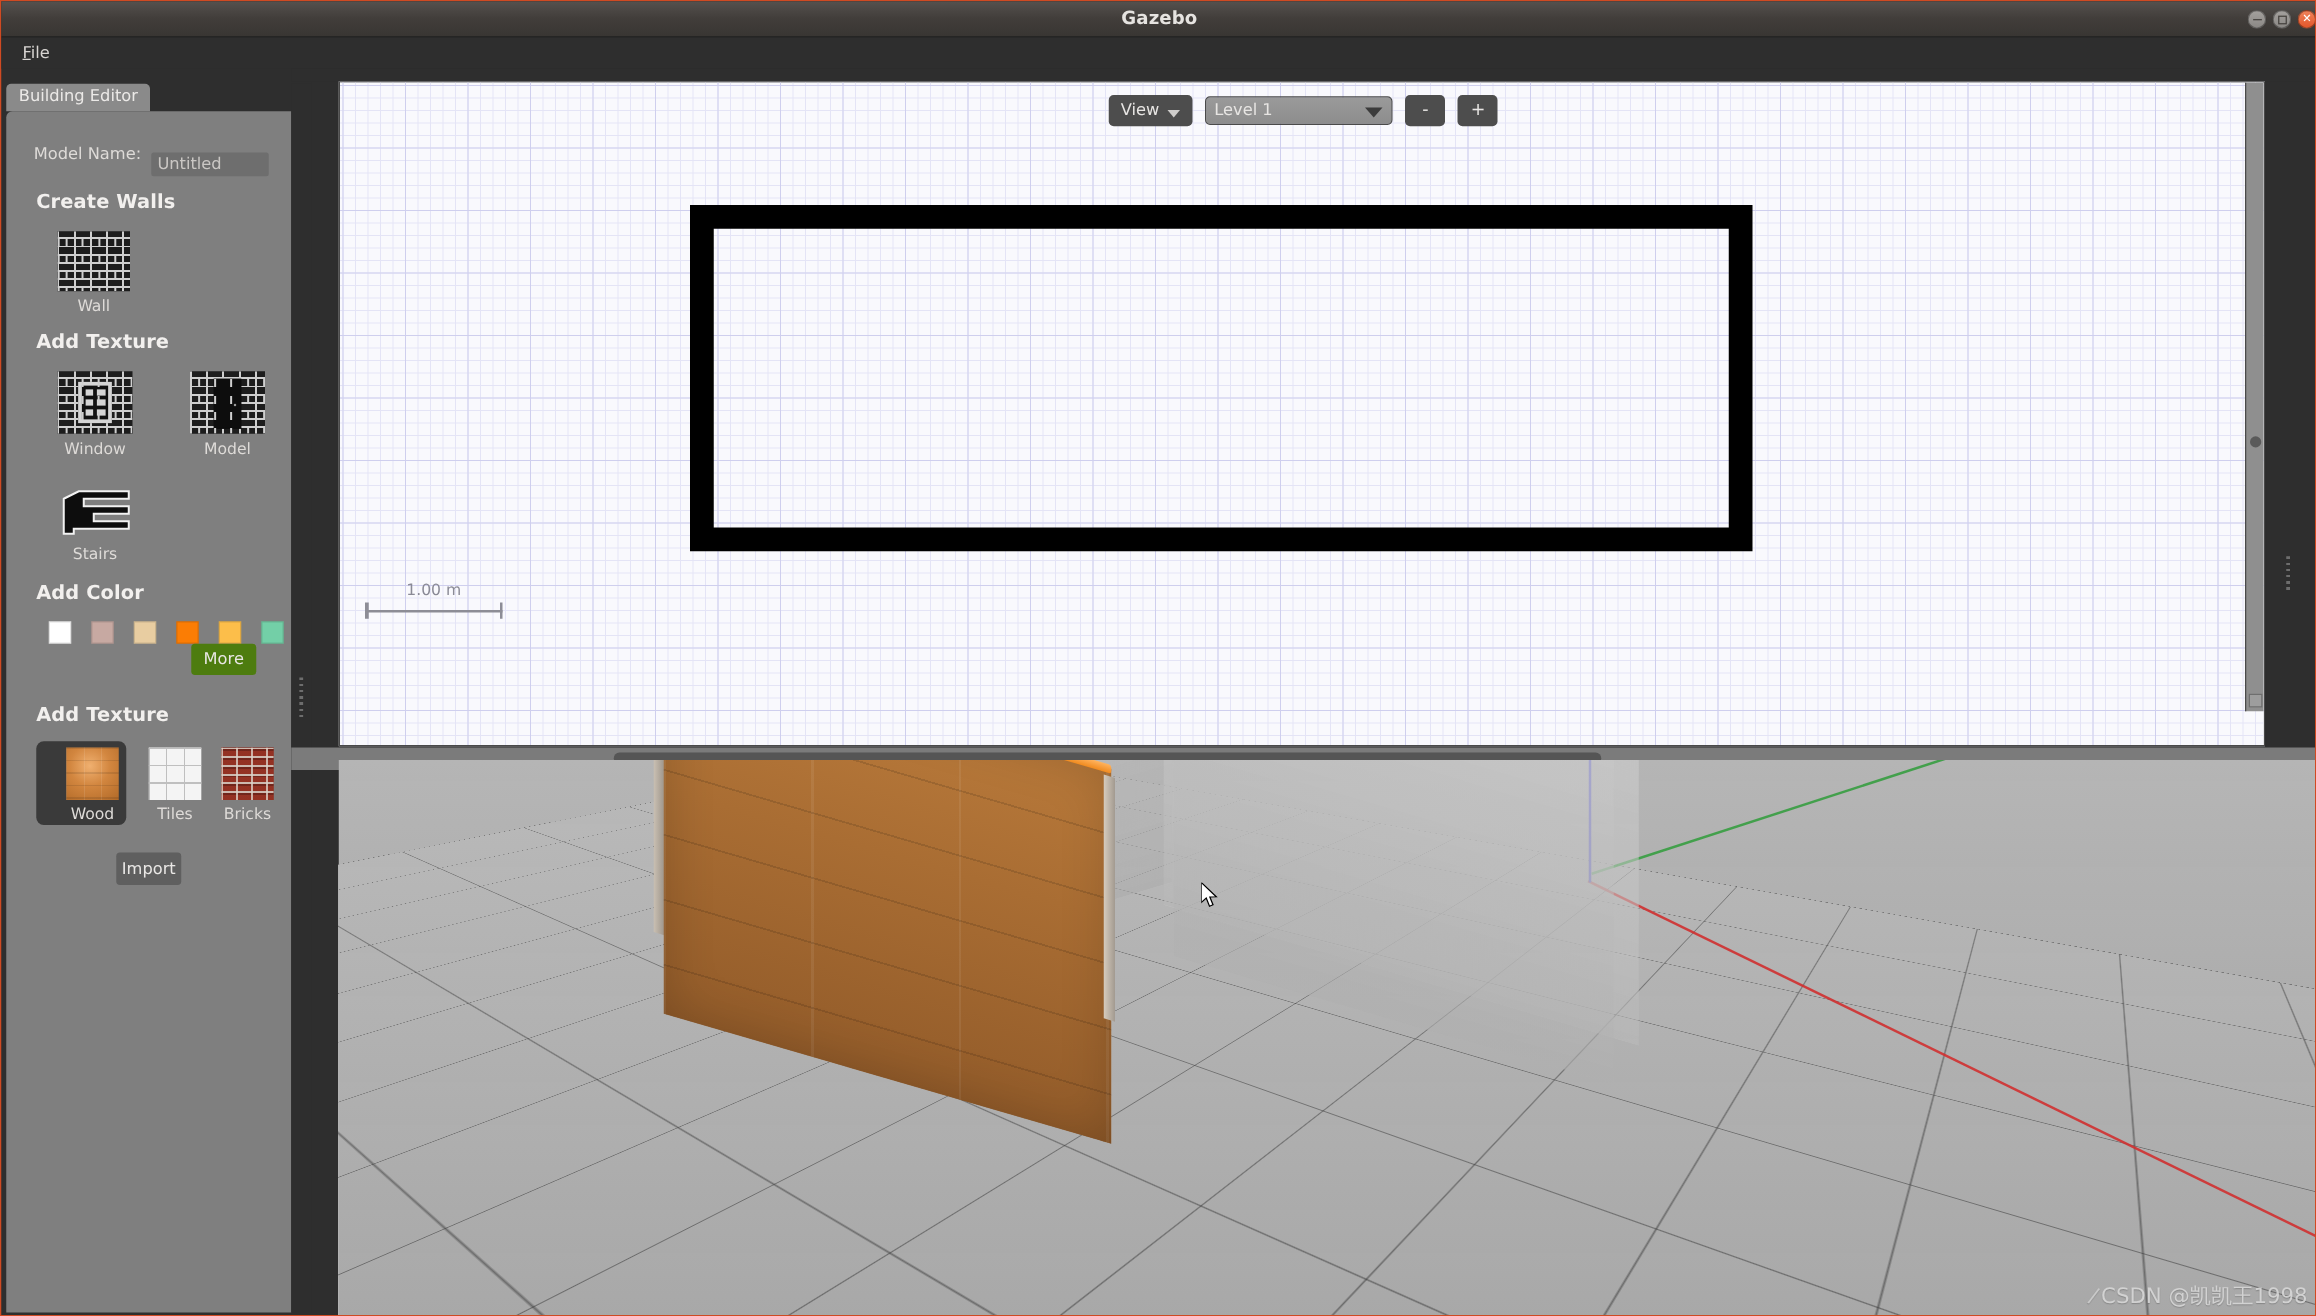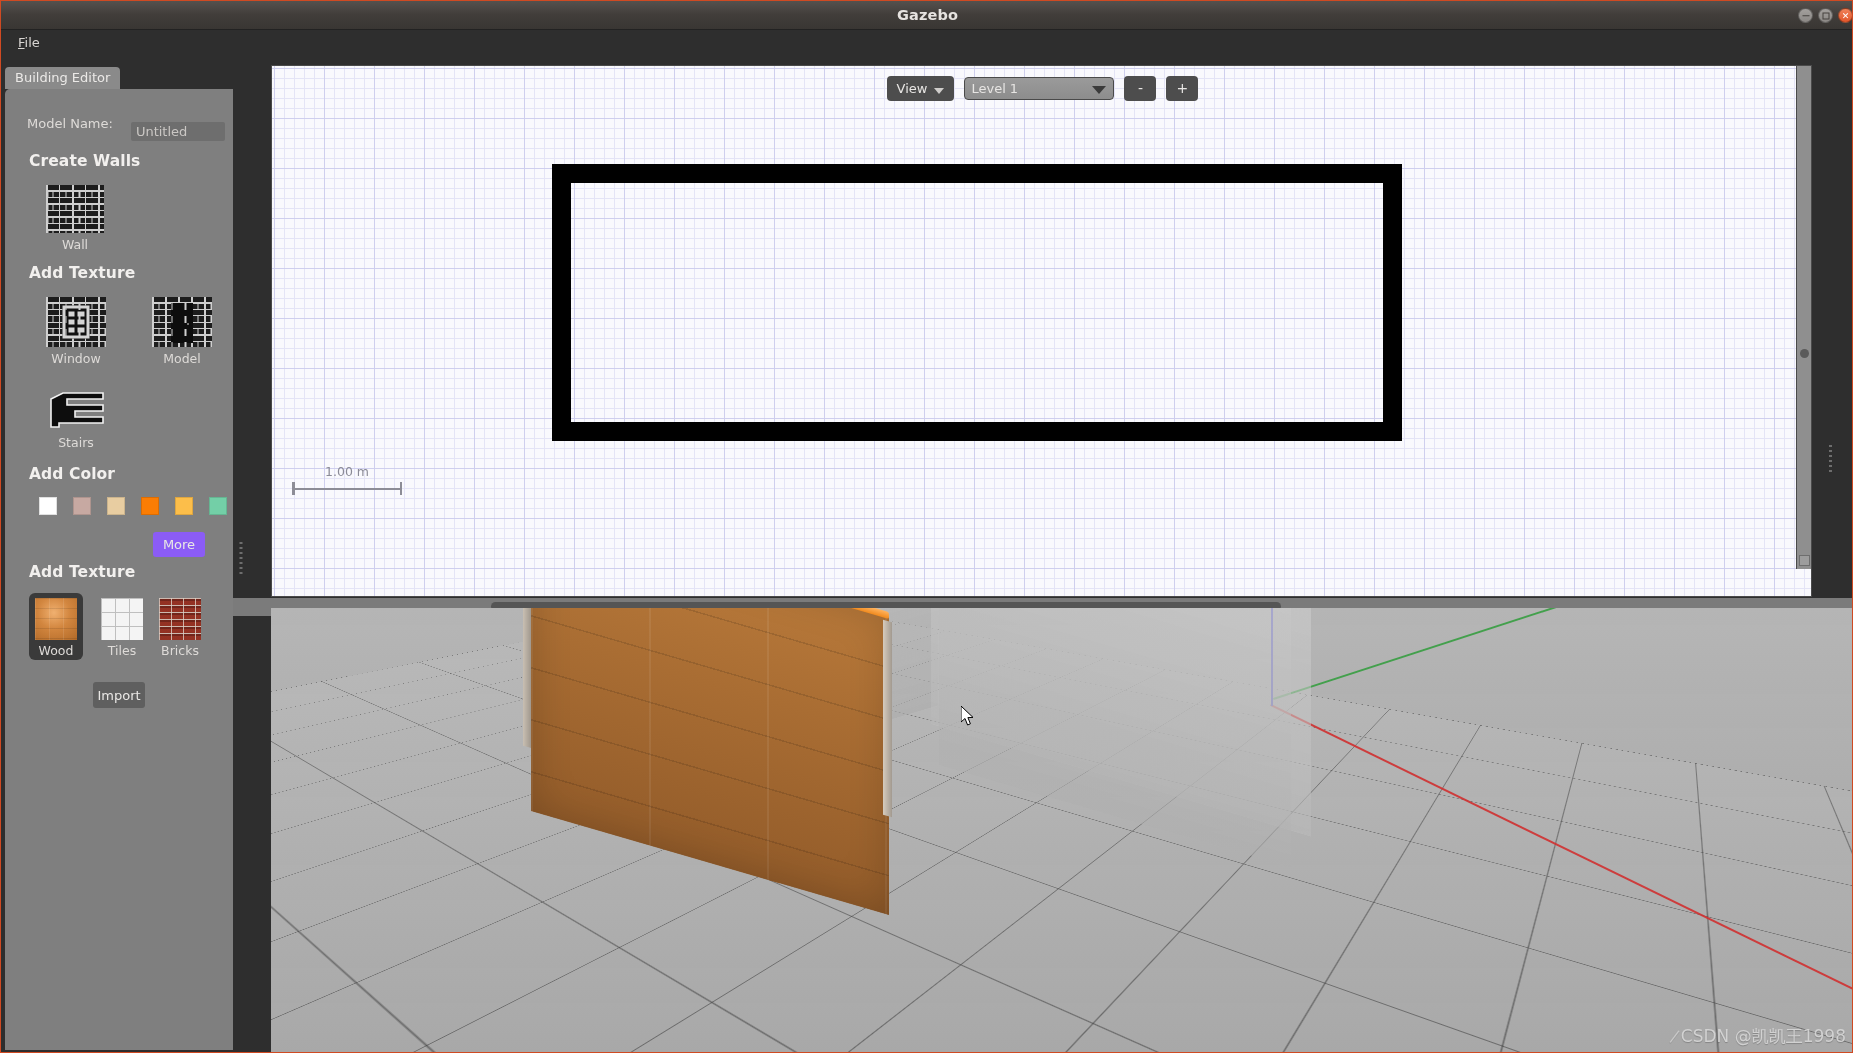--- a/index.html
+++ b/index.html
@@ -85,21 +85,21 @@
   #panel-body {
     position: absolute; left: 4px; top: 88px;
     width: 228px; height: 961px;
     background: #7f7f7f;
     border-top-left-radius: 5px;
     overflow: hidden;
   }
 
   .row-modelname {
     position: absolute; left: 22px; top: 17px;
-    display: flex; align-items: center; gap: 18px;
+    display: flex; align-items: center; gap: 8px;
   }
   .lbl-modelname { font-size: 13px; color: #dedbd8; }
   #model-name-input {
     width: 94px; height: 19px;
     background: #6e6e6e; border: none; border-radius: 2px;
     color: #d9d6d3; font-size: 13px;
     padding: 0 5px;
     font-family: "DejaVu Sans", "Liberation Sans", sans-serif;
     margin-top: 16px;
   }
@@ -188,33 +188,33 @@
   #color-row {
     position: absolute; left: 34px; top: 408px;
     display: flex; gap: 16px;
   }
   .swatch {
     width: 18px; height: 18px;
     border: 1px solid rgba(0,0,0,.12);
     cursor: pointer;
   }
   #btn-more {
-    position: absolute; left: 148px; top: 443px;
+    position: absolute; left: 148px; top: 426px;
     width: 52px; height: 25px;
-    background: #8b5cf6; color: #e9e7e5;
+    background: #4d7c0f; color: #e9e7e5;
     border: none; border-radius: 3px;
     font-size: 13px; cursor: pointer;
     font-family: "DejaVu Sans", "Liberation Sans", sans-serif;
   }
 
   
   .tex-item {
     position: absolute; top: 504px;
     text-align: center; cursor: pointer;
-    padding: 5px 6px 2px 6px; border-radius: 6px;
+    padding: 5px 6px 2px 24px; border-radius: 6px;
   }
   .tex-item.selected { background: #3a3a3a; }
   .tex-thumb { width: 42px; height: 42px; display: block; margin: 0 auto; }
   .tex-label { font-size: 12.5px; color: #dedbd8; display: block; margin-top: 3px; }
   #tex-wood   { left: 24px; }
   #tex-tiles  { left: 90px; }
   #tex-bricks { left: 148px; }
 
   .wood-thumb {
     background:

